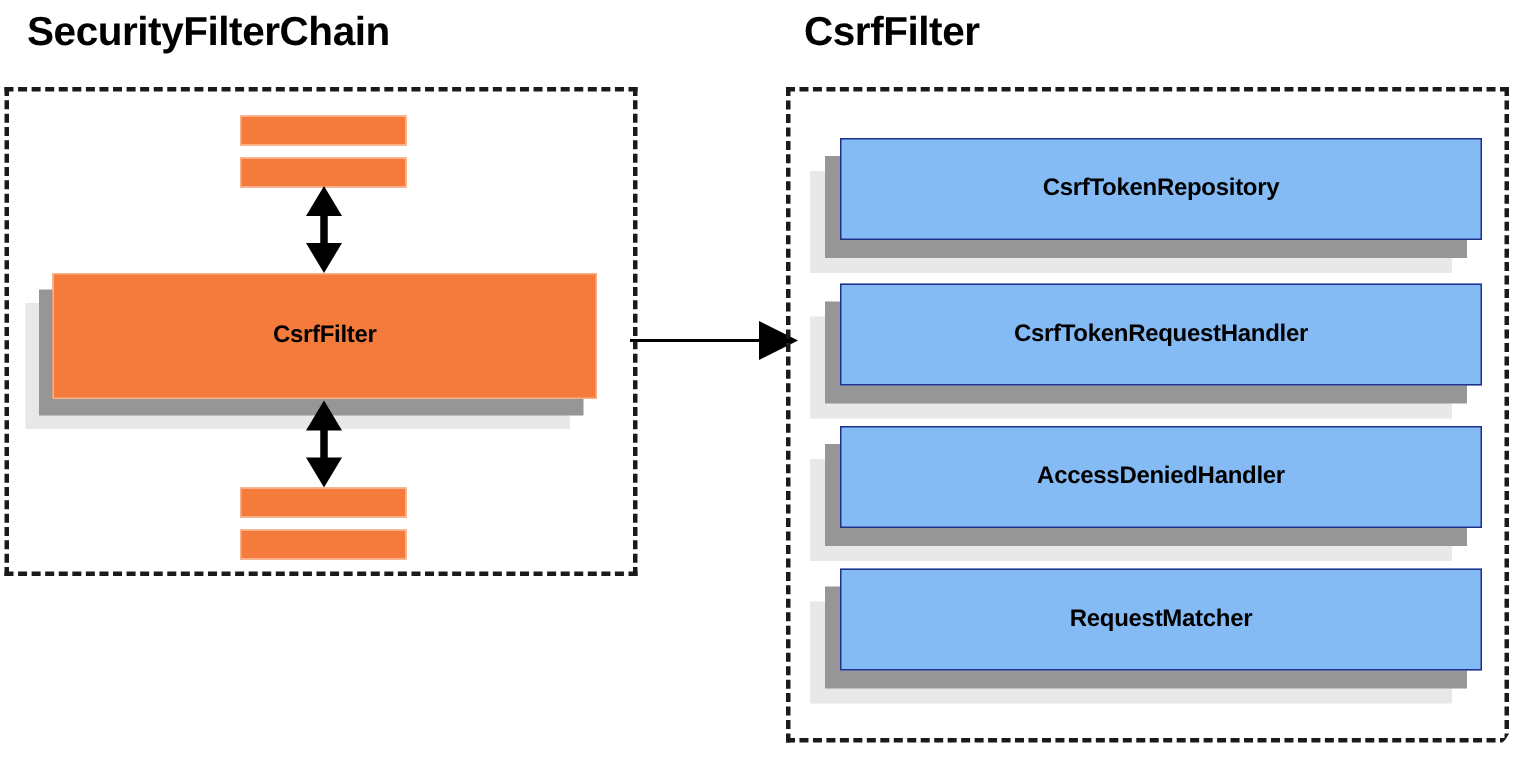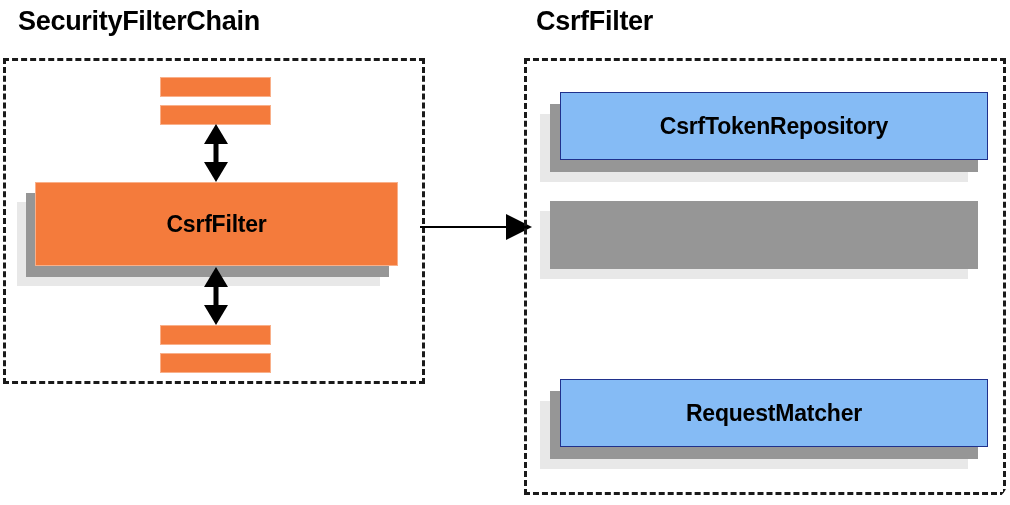--- a/index.html
+++ b/index.html
@@ -58,21 +58,21 @@
   .card .layer-dark {
     background: #969696;
   }
   .card .layer-face {
     display: flex;
     align-items: center;
     justify-content: center;
     text-align: center;
   }
   .card .label {
-    font-size: 23px;
+    font-size: 16px;
     font-weight: bold;
     color: #000000;
     letter-spacing: -0.2px;
     white-space: nowrap;
     line-height: 1;
   }
 
   
   .card.blue .layer-face {
     background: #85bbf5;
@@ -157,22 +157,32 @@
     <div class="layer-light" style="left:0px; top:22px; width:428px; height:68px;"></div>
     <div class="layer-dark" style="left:10px; top:12px; width:428px; height:68px;"></div>
     <div class="layer-face" style="left:20px; top:0px; width:428px; height:68px;">
       <span class="label">CsrfTokenRepository</span>
     </div>
   </div>
 
   <div class="card blue" style="left:540px; top:189px; width:450px; height:90px;">
     <div class="layer-light" style="left:0px; top:22px; width:428px; height:68px;"></div>
     <div class="layer-dark" style="left:10px; top:12px; width:428px; height:68px;"></div>
+    <div class="layer-face" style="left:20px; top:0px; width:428px; height:68px;">
+      <span class="label">CsrfTokenRequestHandler</span>
+    </div>
   </div>
 
+  <div class="card blue" style="left:540px; top:284px; width:450px; height:90px;">
+    <div class="layer-light" style="left:0px; top:22px; width:428px; height:68px;"></div>
+    <div class="layer-dark" style="left:10px; top:12px; width:428px; height:68px;"></div>
+    <div class="layer-face" style="left:20px; top:0px; width:428px; height:68px;">
+      <span class="label">AccessDeniedHandler</span>
+    </div>
+  </div>
 
   <div class="card blue" style="left:540px; top:379px; width:450px; height:90px;">
     <div class="layer-light" style="left:0px; top:22px; width:428px; height:68px;"></div>
     <div class="layer-dark" style="left:10px; top:12px; width:428px; height:68px;"></div>
     <div class="layer-face" style="left:20px; top:0px; width:428px; height:68px;text-align:right;">
       <span class="label">RequestMatcher</span>
     </div>
   </div>
 
 </div>

